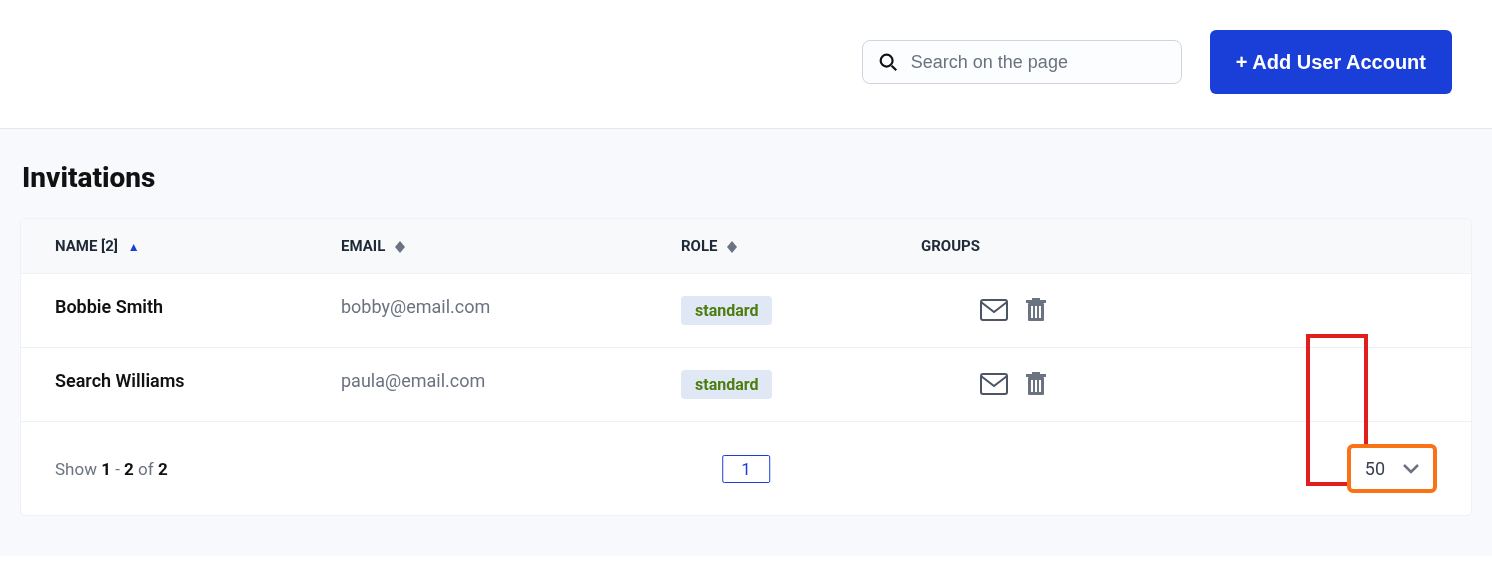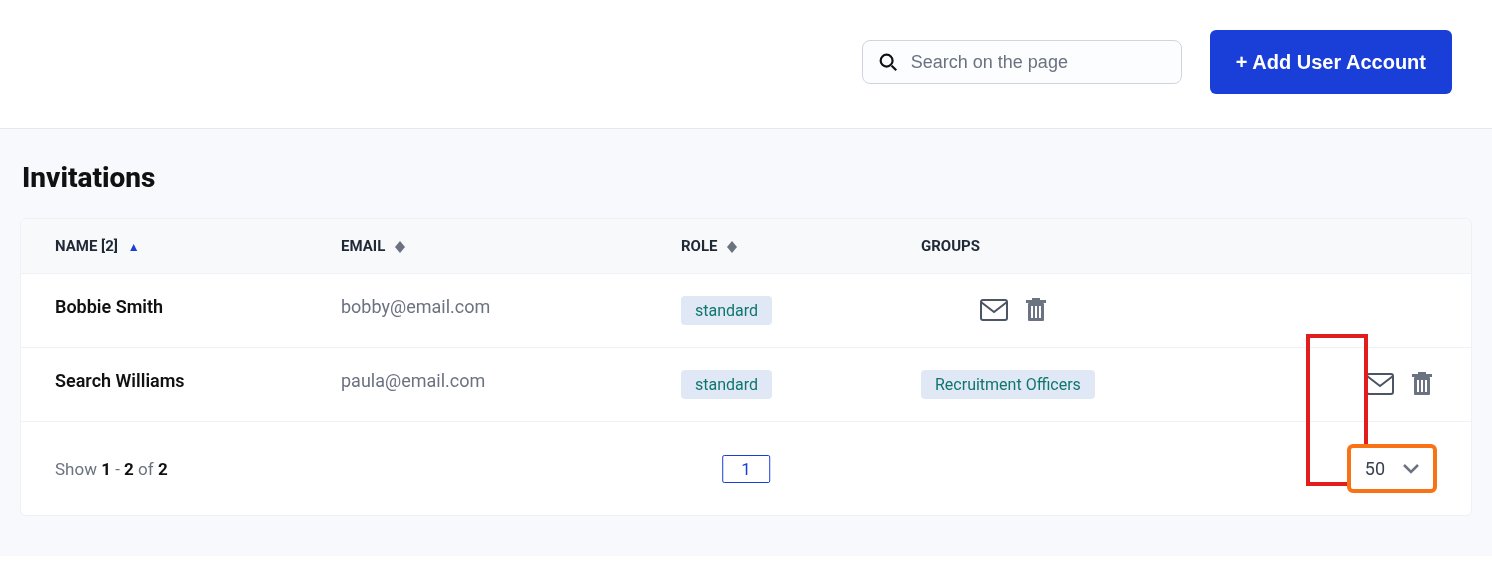--- a/index.html
+++ b/index.html
@@ -93,23 +93,23 @@
     padding: 22px 34px;
     border-bottom: 1px solid #eef1f5;
     font-size: 18px;
   }
   .table-row:last-of-type { border-bottom: 1px solid #eef1f5; }
   .name-cell { font-weight: 600; color:#111; }
   .email-cell { color:#6b7280; }
   .badge {
     display:inline-block;
     background:#e1e8f5;
-    color:#0f766e;
+    color:#4d7c0f;
     font-size:16px;
-    font-weight:400;
+    font-weight:700;
     padding:5px 14px;
     border-radius:4px;
   }
   .action-icon {
     width:30px; height:28px;
     display:flex; align-items:center; justify-content:center;
     color:#4b5563;
     cursor:pointer;
   }
   .table-footer {
@@ -234,23 +234,20 @@
           </div>
         </div>
       </div>
 
       <div class="table-row">
         <div class="col-name name-cell">Search Williams</div>
         <div class="col-email email-cell">paula@email.com</div>
         <div class="col-role">
           <span class="badge">standard</span>
         </div>
-        <div class="col-groups">
-          <span class="badge">Recruitment Officers</span>
-        </div>
         <div class="col-actions">
           <div class="action-icon">
             <svg width="28" height="22" viewBox="0 0 28 22" fill="none" stroke="#4b5563" stroke-width="2">
               <rect x="1" y="1" width="26" height="20" rx="2"></rect>
               <polyline points="1,3 14,13 27,3"></polyline>
             </svg>
           </div>
           <div class="action-icon">
             <svg width="22" height="24" viewBox="0 0 22 24" fill="#6b7280">
               <rect x="3" y="5" width="16" height="18" rx="1"></rect>

